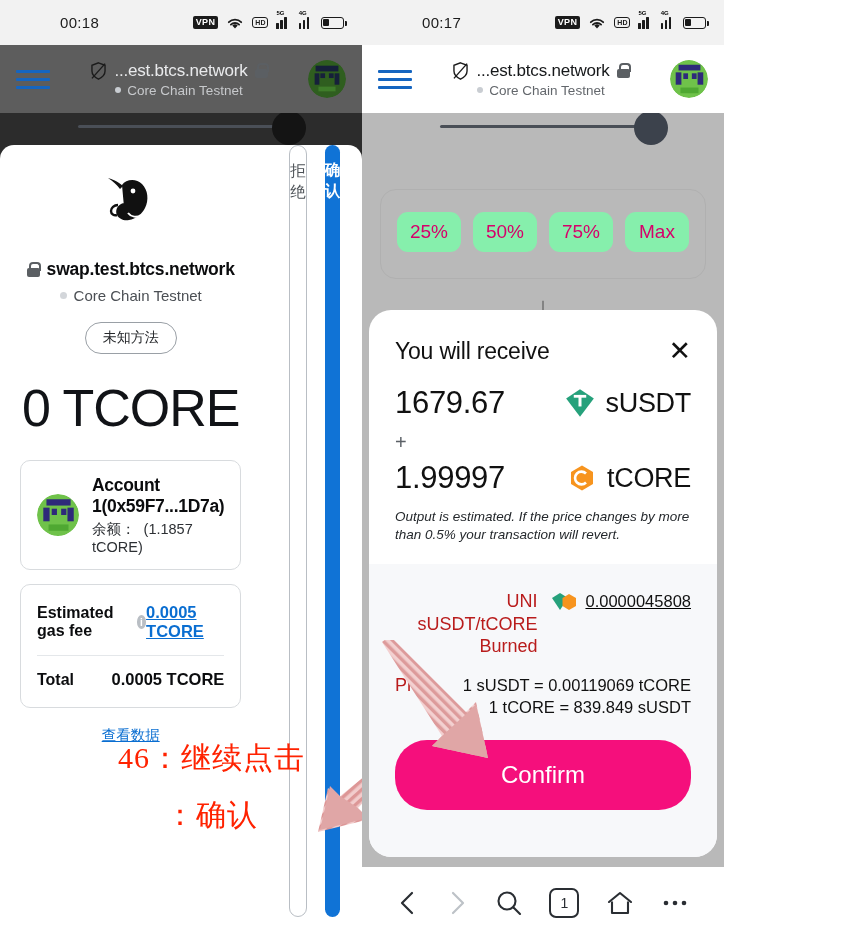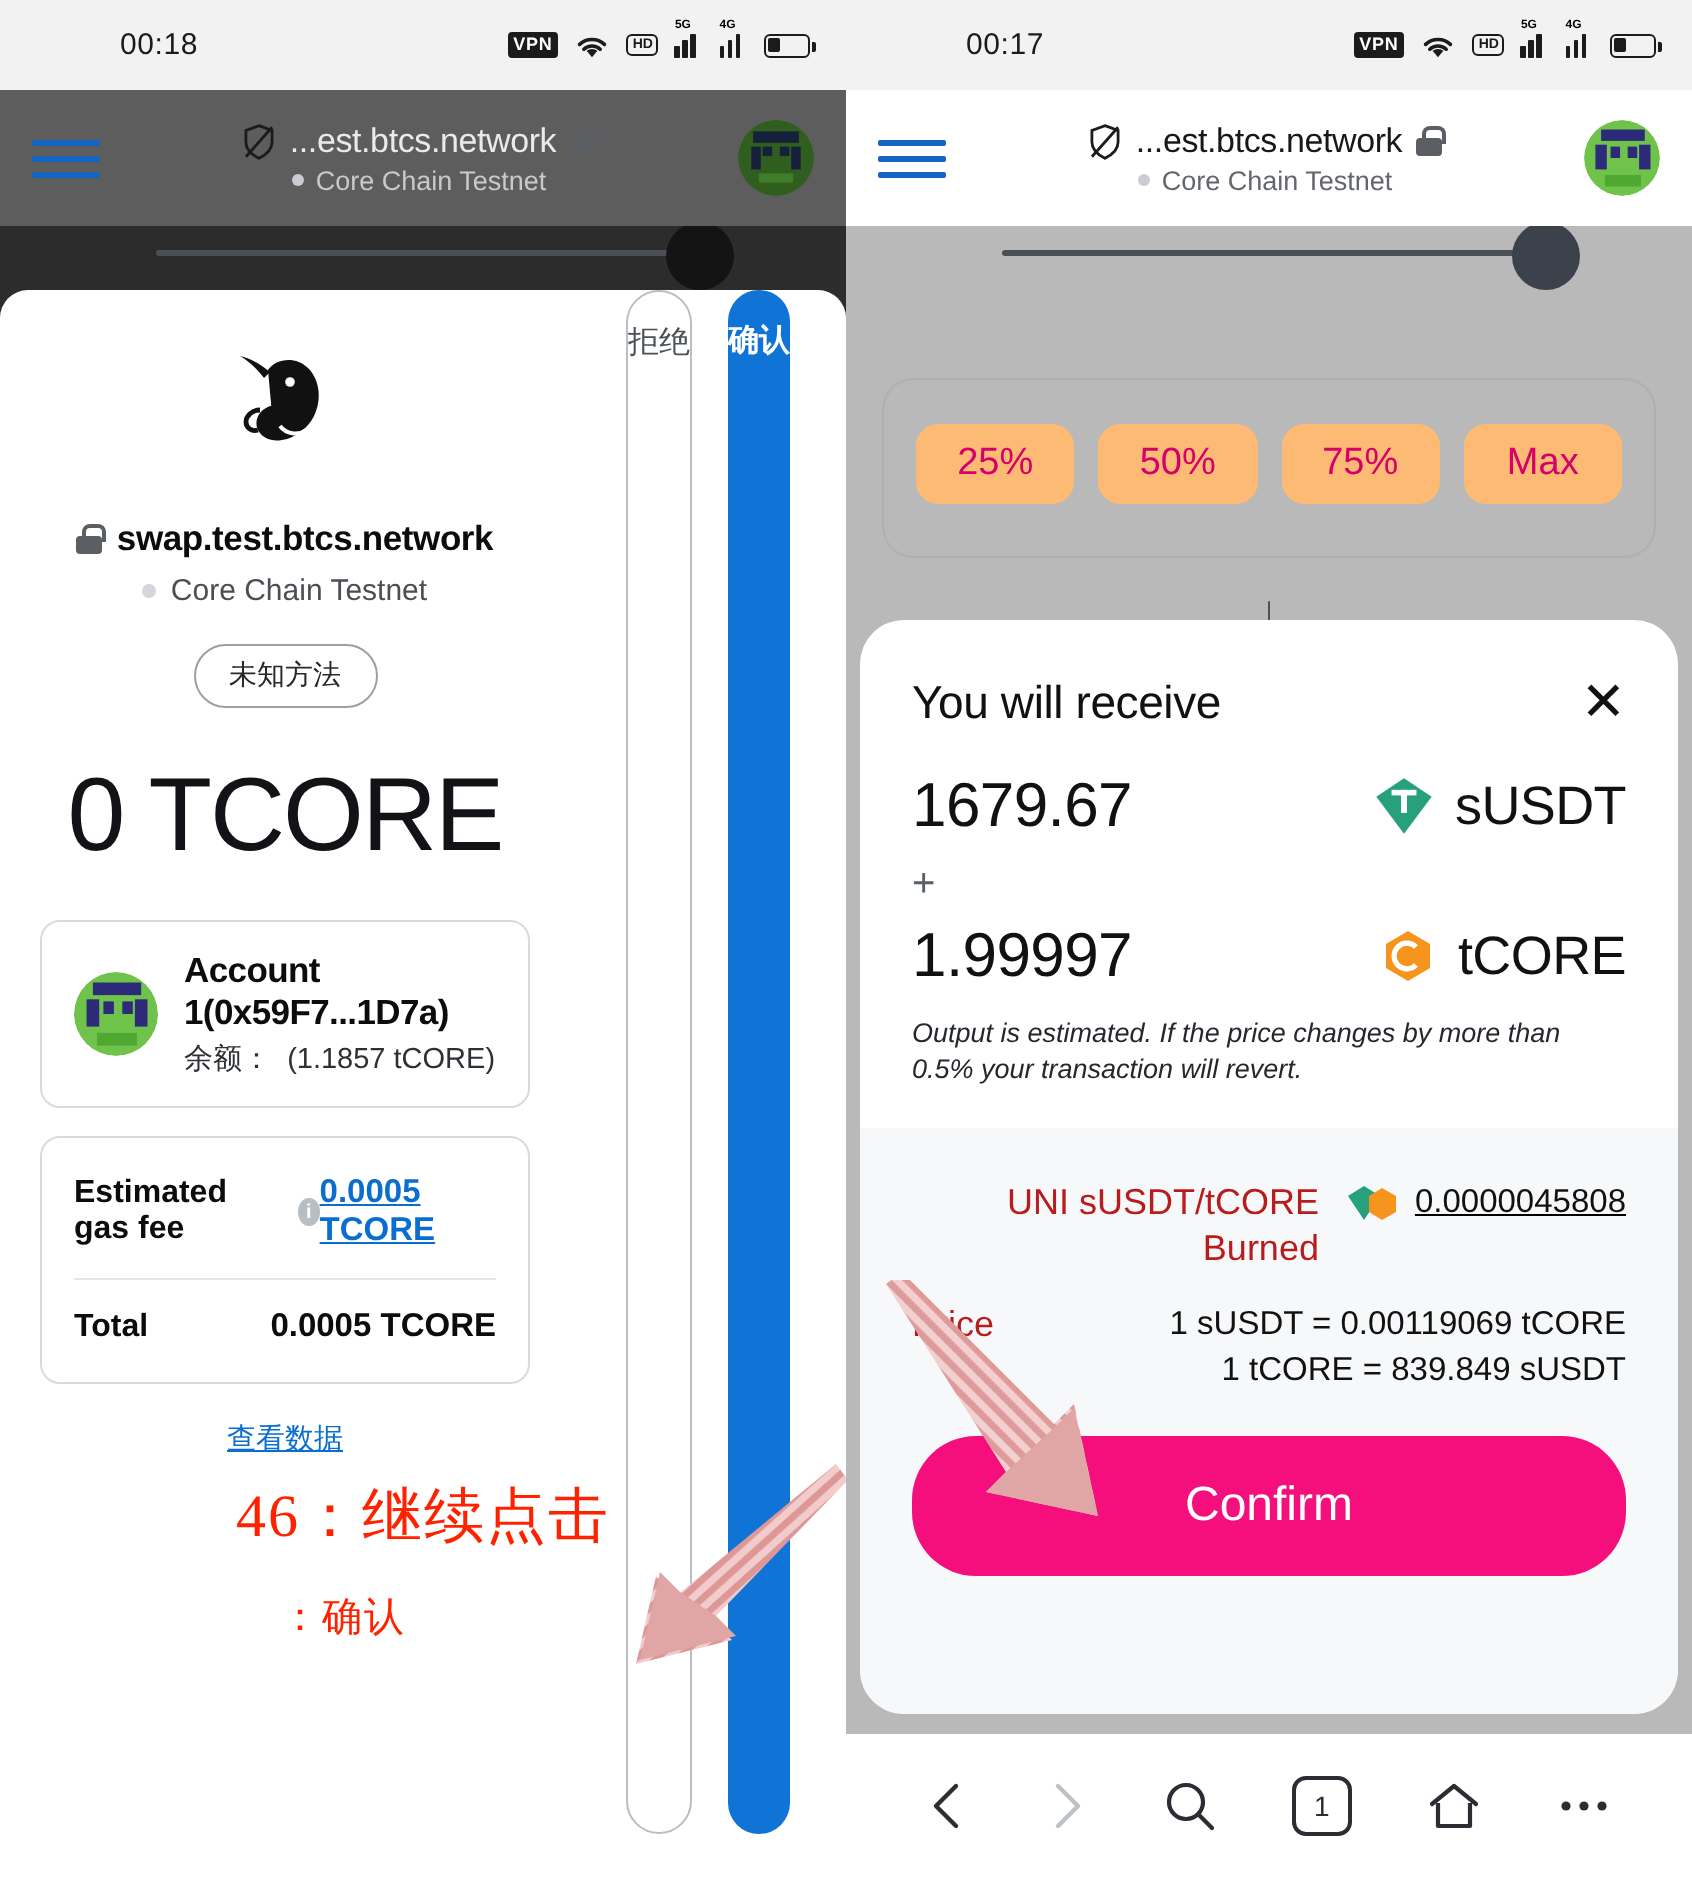--- a/index.html
+++ b/index.html
@@ -7,21 +7,21 @@
   body {
     font-family:"Liberation Sans", sans-serif;
     background:#fff;
     overflow:hidden;
   }
   .screen {
     position:relative;
     width:846px; height:939px;
     display:flex;
   }
-  .panel { position:relative; width:423px; height:939px; overflow:hidden; }
+  .panel { position:relative; width:362px; height:939px; overflow:hidden; }
   .panel.left { background:#ffffff; }
   .panel.right { background:#ffffff; }
 
   
   .statusbar {
     height:45px;
     background:#f2f2f2;
     display:flex; align-items:center;
     padding:0 18px;
     position:relative;
@@ -105,21 +105,21 @@
   }
   .dim-left .slider-knob { background:#141414; }
   .dim-right .slider-knob { background:#3c424c; }
 
   .pct-card {
     margin:36px 18px 0; border:1px solid #b0b0b0; border-radius:16px;
     padding:22px 16px 26px;
   }
   .pct-row { display:flex; gap:12px; justify-content:space-between; }
   .pct-btn {
-    flex:1; background:#fdba74; color:#d6006b; border-radius:11px;
+    flex:1; background:#86efac; color:#d6006b; border-radius:11px;
     text-align:center; padding:9px 0; font-size:19px;
   }
   .arrow-down { text-align:center; font-size:22px; color:#4a4a4a; margin-top:14px; }
   .amt-card {
     margin:14px 18px 0; border:1px solid #b0b0b0; border-radius:16px;
     padding:18px 16px; display:flex; align-items:center; justify-content:space-between;
   }
   .amt-card .big { font-size:31px; color:#1b1b1b; }
   .amt-card .tok { display:flex; align-items:center; gap:9px; font-size:26px; color:#1b1b1b; }
 
@@ -233,21 +233,21 @@
     display:flex; align-items:center; justify-content:center;
     font-size:14px; color:#2a2e33;
   }
 
   
   .anno {
     position:absolute; color:#ff2200; font-family:"Liberation Serif", serif;
     font-weight:normal; pointer-events:none; white-space:pre;
   }
   .anno-l1 { left:118px; top:738px; font-size:30px; letter-spacing:1px; }
-  .anno-l2 { left:140px; top:795px; font-size:20px; letter-spacing:1px; }
+  .anno-l2 { left:165px; top:795px; font-size:30px; letter-spacing:1px; }
 
   .arrow-svg { position:absolute; pointer-events:none; }
 </style>
 </head>
 <body>
 
 <div class="screen">
 
   <div class="panel left">
 

